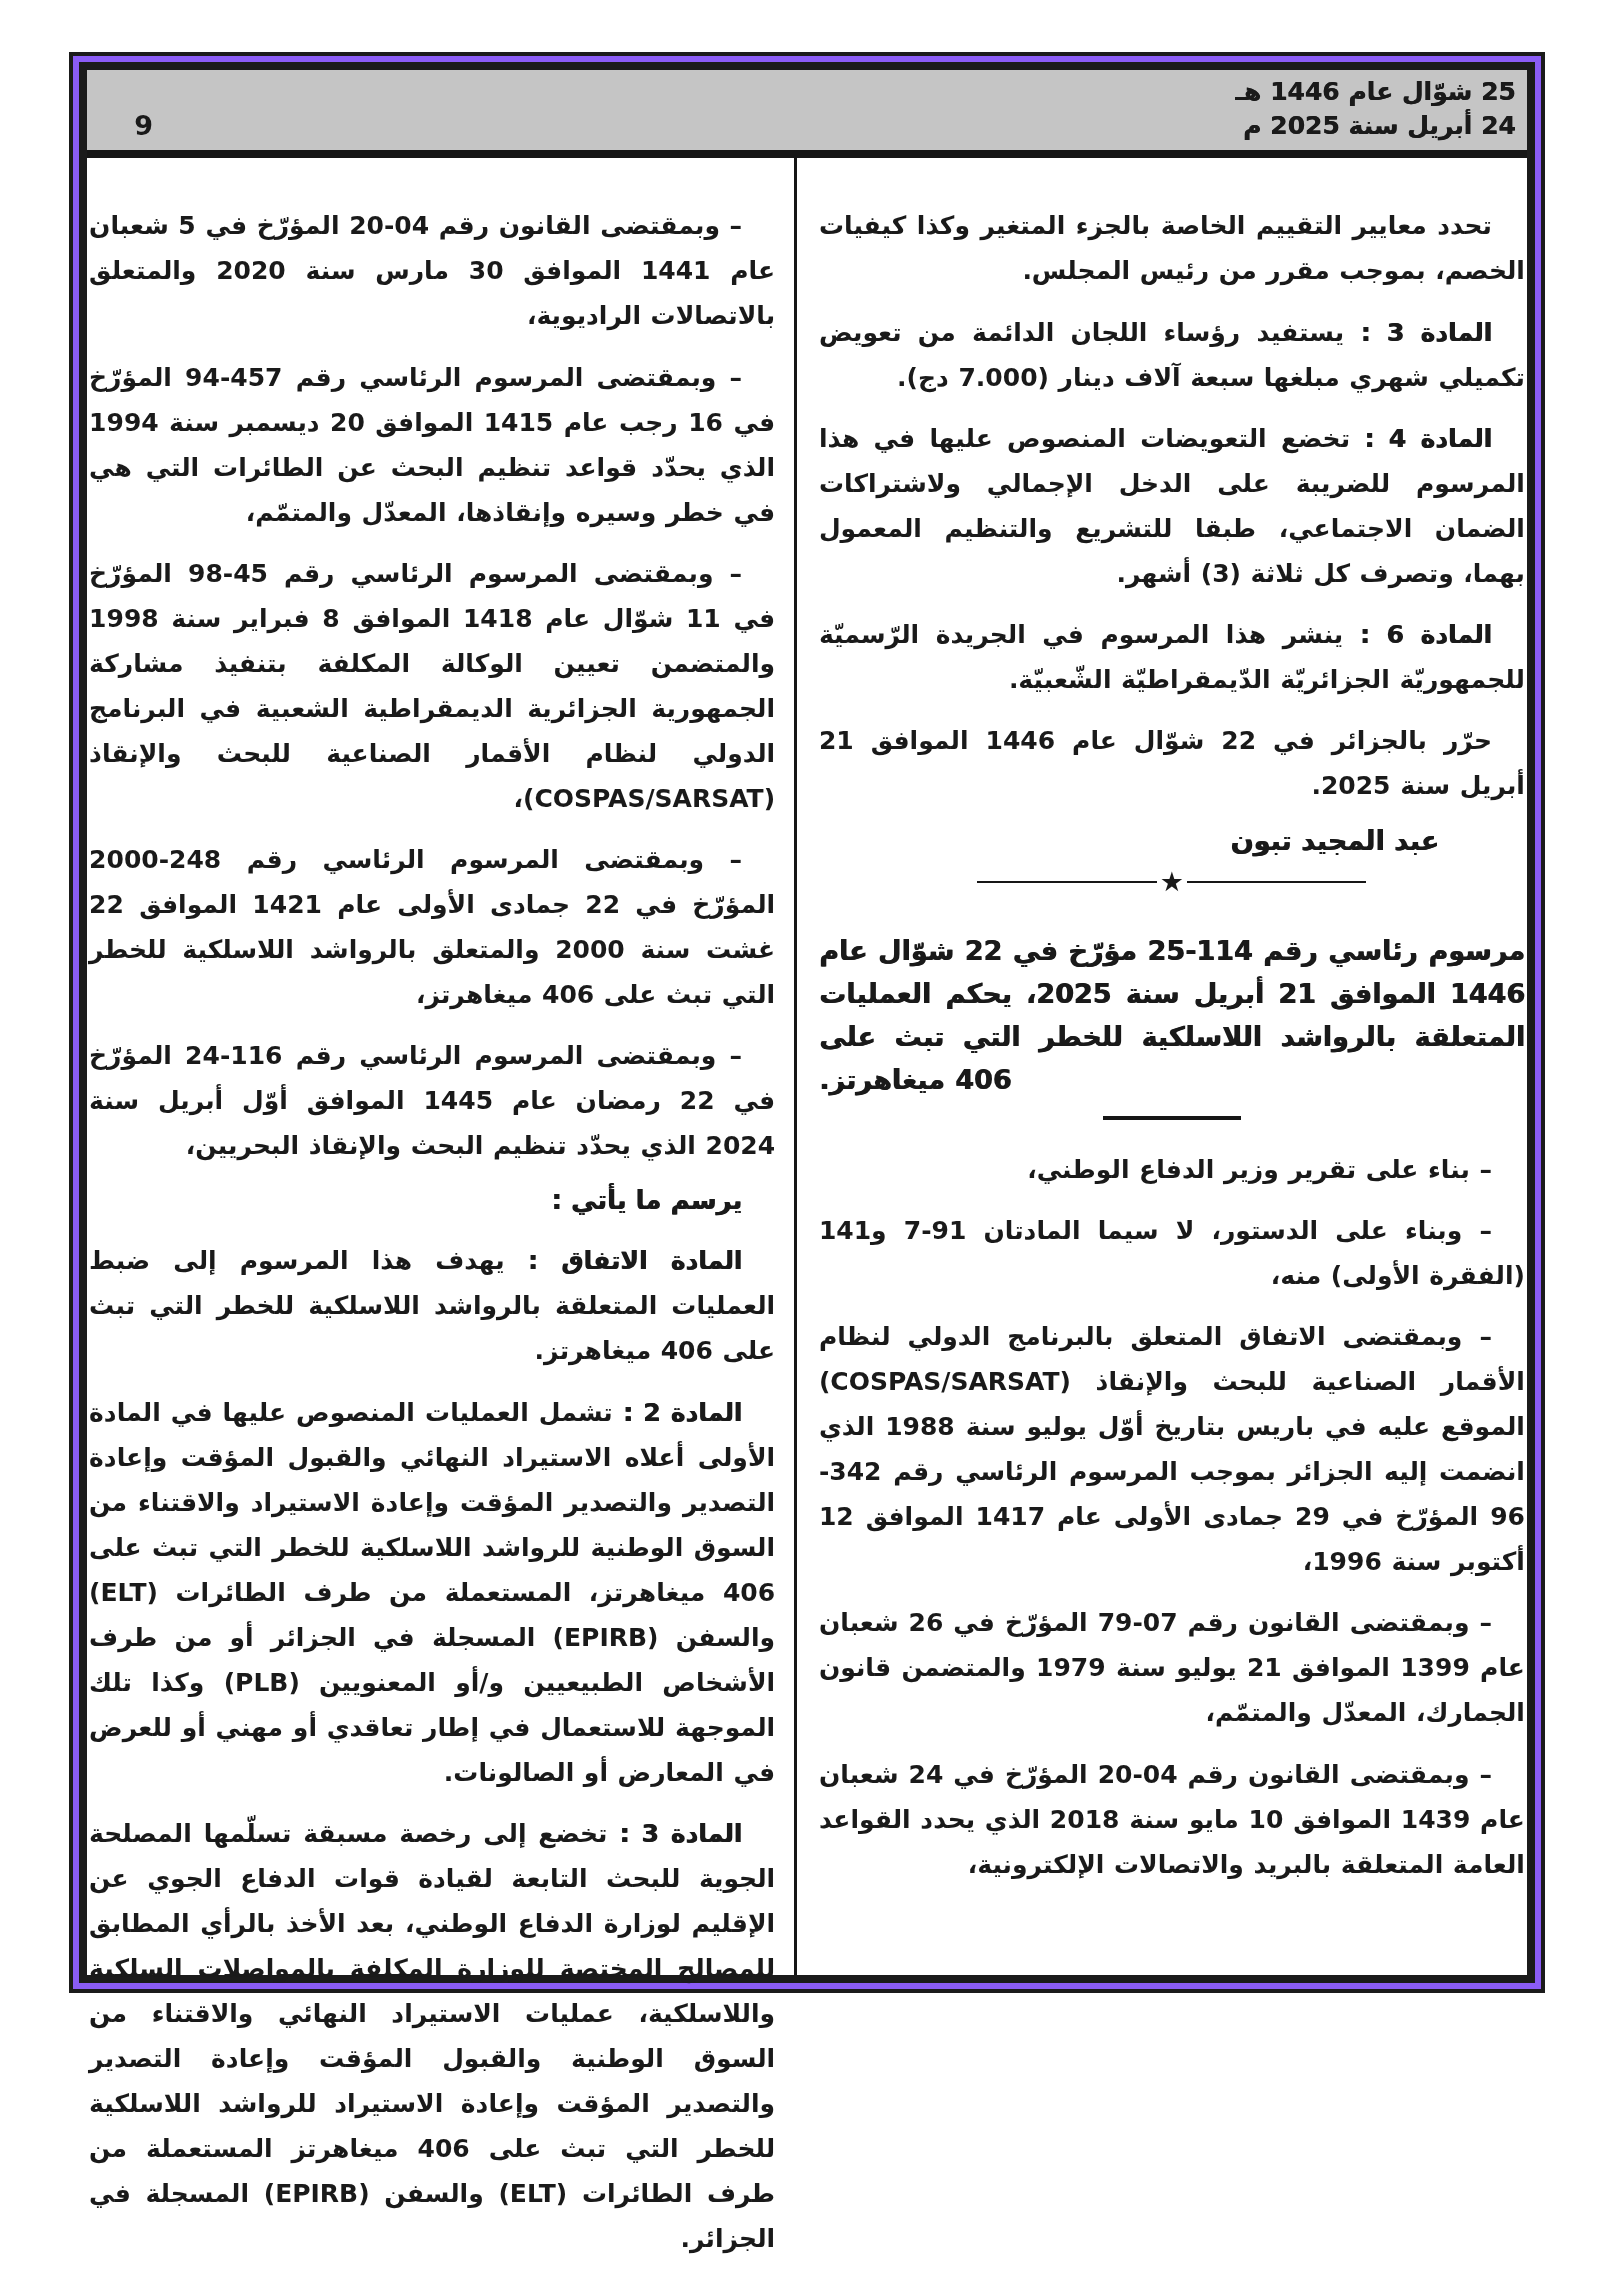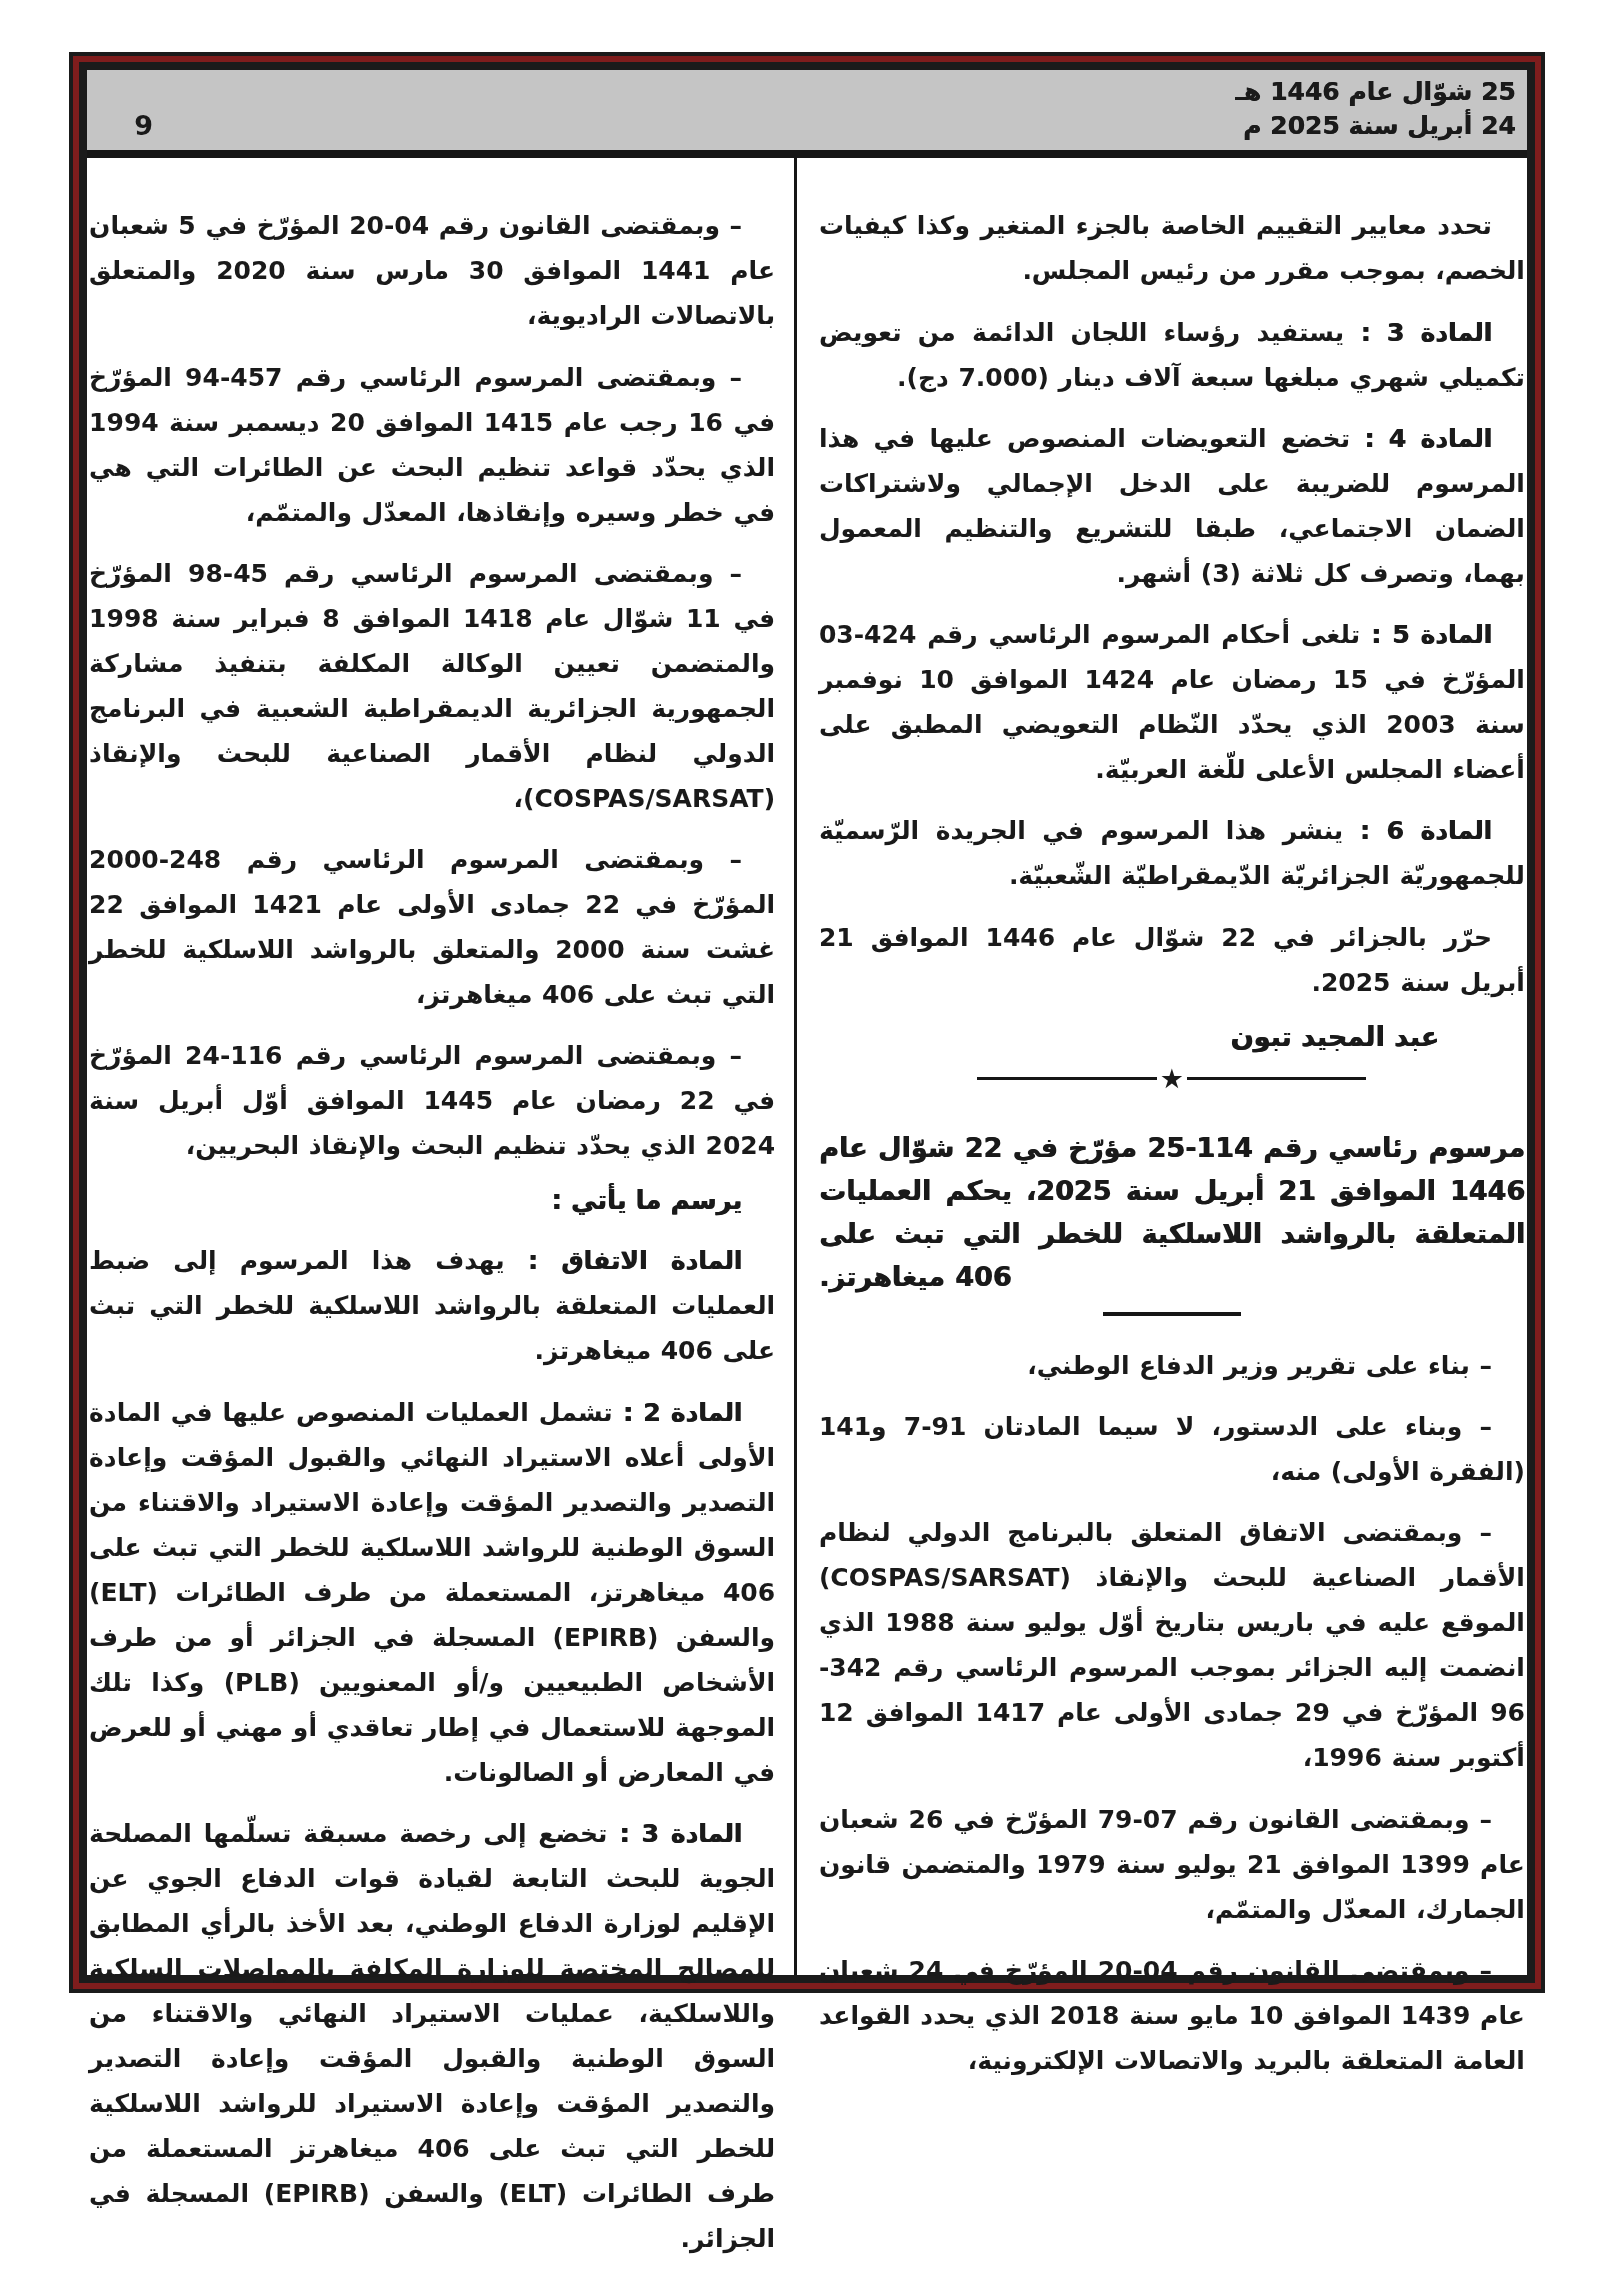--- a/index.html
+++ b/index.html
@@ -2,21 +2,21 @@
 <html lang="ar" dir="rtl" style="font-size:14.5px"><head>
 <meta charset="utf-8">
 <style>
   html,body{margin:0;padding:0;}
   body{
     width:1615px;height:2285px;background:#ffffff;position:relative;overflow:hidden;
     font-family:"DejaVu Sans",sans-serif;color:#1a1a1a;
   }
   .frame{
     position:absolute;left:69px;top:52px;width:1476px;height:1941px;
-    border:4.5px solid #1b1b1b;padding:6.3px;box-sizing:border-box;background:#7f1d1d;
+    border:4.5px solid #1b1b1b;padding:6.3px;box-sizing:border-box;background:#8b5cf6;
   }
   .inner{
     width:100%;height:100%;border:8.1px solid #1b1b1b;box-sizing:border-box;
     display:flex;flex-direction:column;background:#fff;
   }
   .band{
     position:relative;height:80px;background:#c5c5c5;border-bottom:8.1px solid #161616;
     flex:0 0 auto;
   }
   .dates{
@@ -74,21 +74,20 @@
         <div>24 أبريل سنة 2025 م</div>
       </div>
       <div class="pnum">9</div>
     </header>
 
     <main class="content">
       <section class="col col-right" id="col-right">
           <p class="para">تحدد معايير التقييم الخاصة بالجزء المتغير وكذا كيفيات الخصم، بموجب مقرر من رئيس المجلس.</p>
           <p class="para"><b class="lead">المادة 3 :</b> <span>يستفيد رؤساء اللجان الدائمة من تعويض تكميلي شهري مبلغها سبعة آلاف دينار (7.000 دج).</span></p>
           <p class="para"><b class="lead">المادة 4 :</b> <span>تخضع التعويضات المنصوص عليها في هذا المرسوم للضريبة على الدخل الإجمالي ولاشتراكات الضمان الاجتماعي، طبقا للتشريع والتنظيم المعمول بهما، وتصرف كل ثلاثة (3) أشهر.</span></p>
-          <p class="para"><b class="lead">المادة 5 :</b> <span>تلغى أحكام المرسوم الرئاسي رقم 424-03 المؤرّخ في 15 رمضان عام 1424 الموافق 10 نوفمبر سنة 2003 الذي يحدّد النّظام التعويضي المطبق على أعضاء المجلس الأعلى للّغة العربيّة.</span></p>
           <p class="para"><b class="lead">المادة 6 :</b> <span>ينشر هذا المرسوم في الجريدة الرّسميّة للجمهوريّة الجزائريّة الدّيمقراطيّة الشّعبيّة.</span></p>
           <p class="para">حرّر بالجزائر في 22 شوّال عام 1446 الموافق 21 أبريل سنة 2025.</p>
           <p class="signature">عبد المجيد تبون</p>
           <div class="star-sep">
             <span class="bar"></span>
             <span class="star">★</span>
             <span class="bar"></span>
           </div>
           <p class="decree-title">مرسوم رئاسي رقم 114-25 مؤرّخ في 22 شوّال عام 1446 الموافق 21 أبريل سنة 2025، يحكم العمليات المتعلقة بالرواشد اللاسلكية للخطر التي تبث على 406 ميغاهرتز.</p>
           <div class="short-rule"></div>

